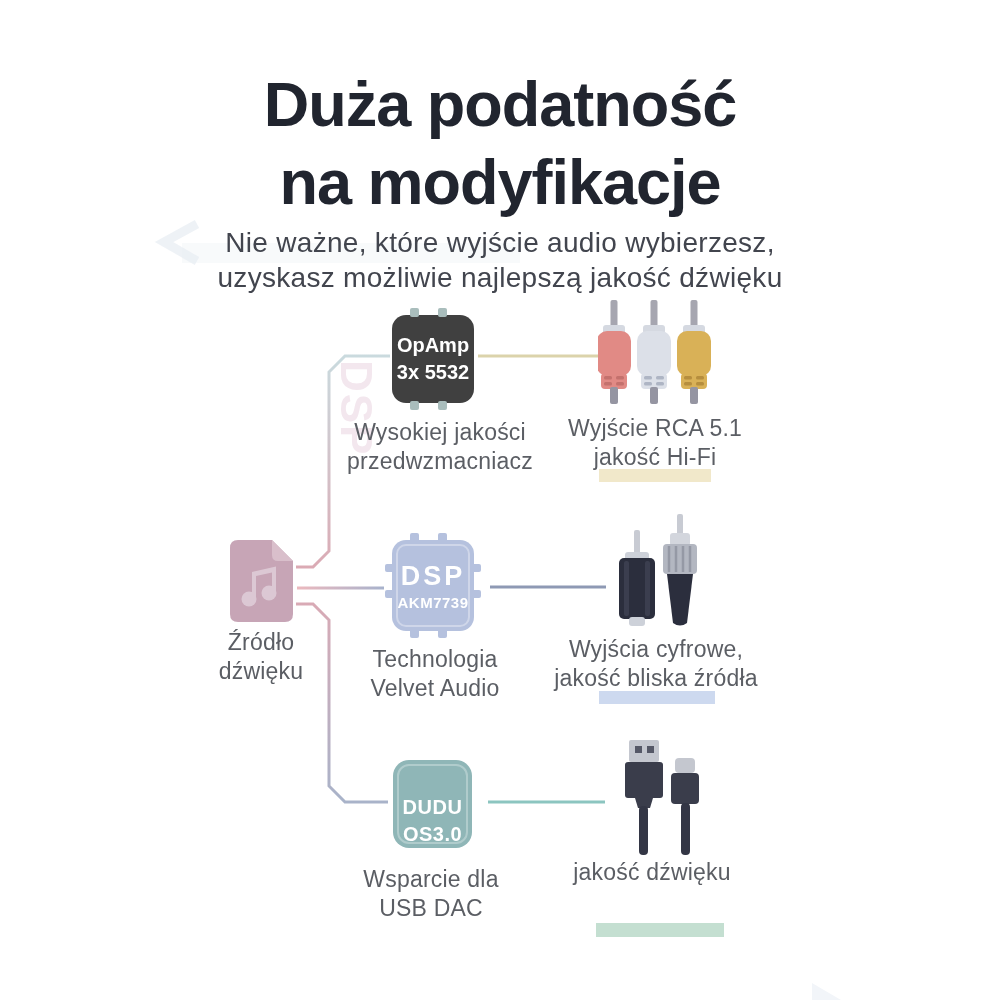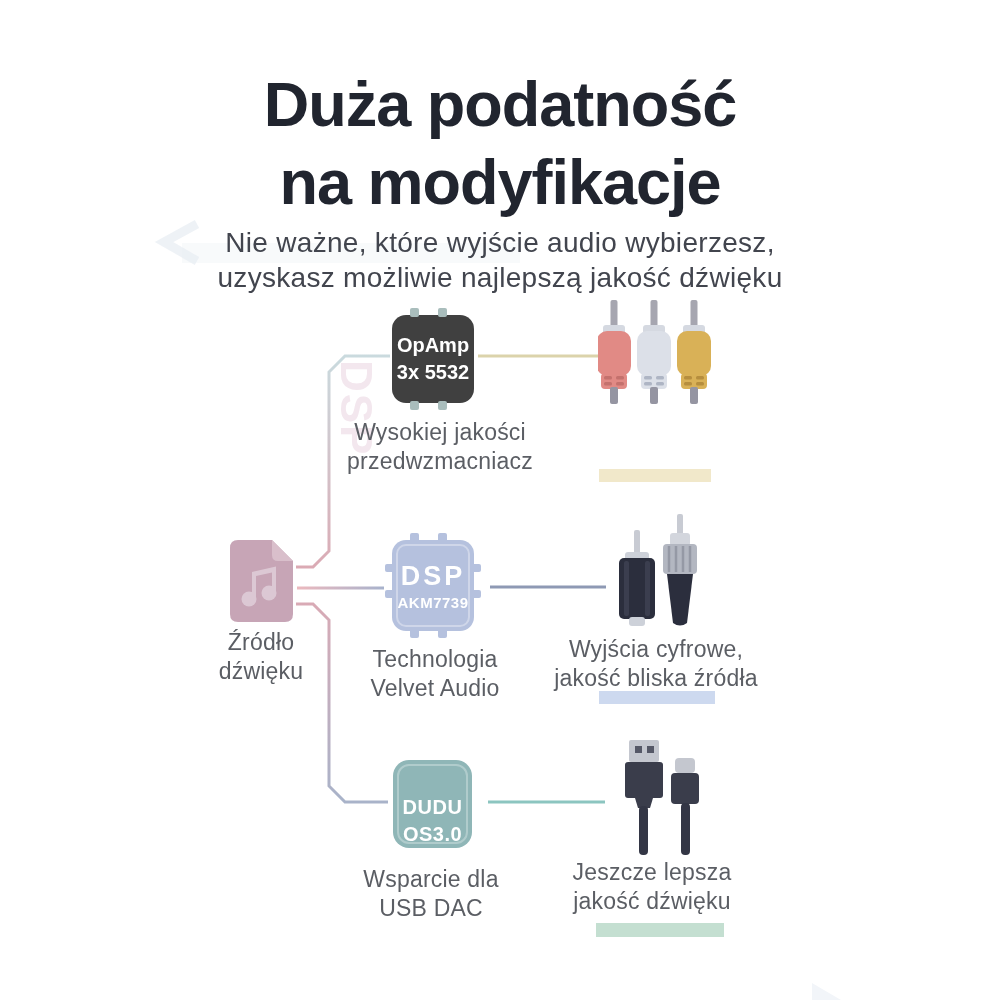--- a/index.html
+++ b/index.html
@@ -160,20 +160,24 @@
     <rect x="92.5" y="0" width="7" height="30" rx="2" fill="#a6a6b0"></rect>
     <rect x="85" y="25" width="22" height="9" rx="3" fill="#d5d9e1"></rect>
     <rect x="79" y="31" width="34" height="45" rx="10" fill="#d9b157"></rect>
     <rect x="83" y="73" width="26" height="16" rx="4" fill="#d9b157"></rect>
     <rect x="86" y="76" width="8" height="3.5" rx="1.5" fill="#b68e3e"></rect>
     <rect x="98" y="76" width="8" height="3.5" rx="1.5" fill="#b68e3e"></rect>
     <rect x="86" y="82" width="8" height="3.5" rx="1.5" fill="#b68e3e"></rect>
     <rect x="98" y="82" width="8" height="3.5" rx="1.5" fill="#b68e3e"></rect>
     <rect x="92" y="87" width="8" height="17" rx="2" fill="#9595a2"></rect>
   </svg>
+  <div class="cap cap-out-rca node" style="position:absolute;">
+    <span>Wyjście RCA 5.1</span>
+    <span>jakość Hi-Fi</span>
+  </div>
   <div class="bar bar-rca" style="background: rgb(241, 232, 202);"></div>
 
   <div class="chip chip-dsp node" style="position: absolute; background: rgb(181, 193, 222);">
     <div class="pin t1"></div>
     <div class="pin t2"></div>
     <div class="pin b1"></div>
     <div class="pin b2"></div>
     <div class="pin l1p"></div>
     <div class="pin l2p"></div>
     <div class="pin r1p"></div>
@@ -226,18 +230,17 @@
     <rect x="25" y="9" width="7" height="7" fill="#555867"></rect>
     <rect x="3" y="25" width="38" height="36" rx="3" fill="#3a3d4b"></rect>
     <path d="M13 61 H31 L28 71 H16 Z" fill="#3a3d4b"></path>
     <rect x="17" y="69" width="9" height="49" rx="4" fill="#333645"></rect>
 
     <rect x="53" y="21" width="20" height="15" rx="4" fill="#c4c7cf"></rect>
     <rect x="49" y="36" width="28" height="31" rx="4" fill="#3a3d4b"></rect>
     <rect x="59" y="66" width="9" height="52" rx="4" fill="#333645"></rect>
   </svg>
   <div class="cap cap-out-usb node" style="position:absolute;">
-    <span>Jeszcze lepsza</span>
     <span>jakość dźwięku</span>
   </div>
   <div class="bar bar-usb" style="background: rgb(196, 223, 209);"></div>
 
 </div>
 
 </body></html>

